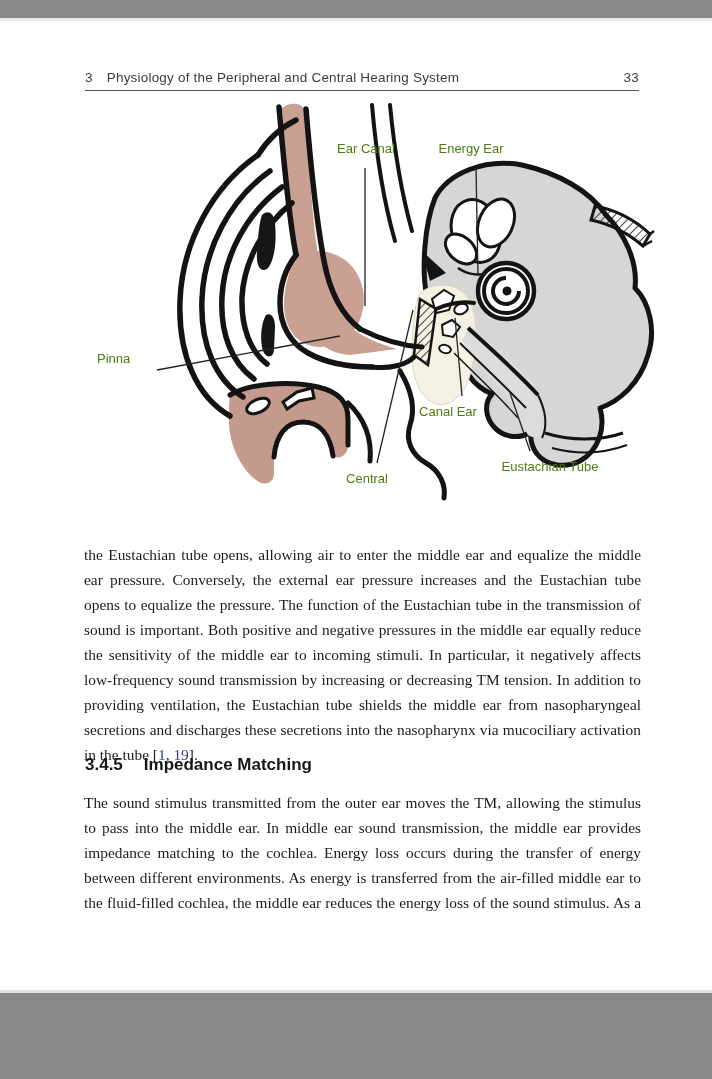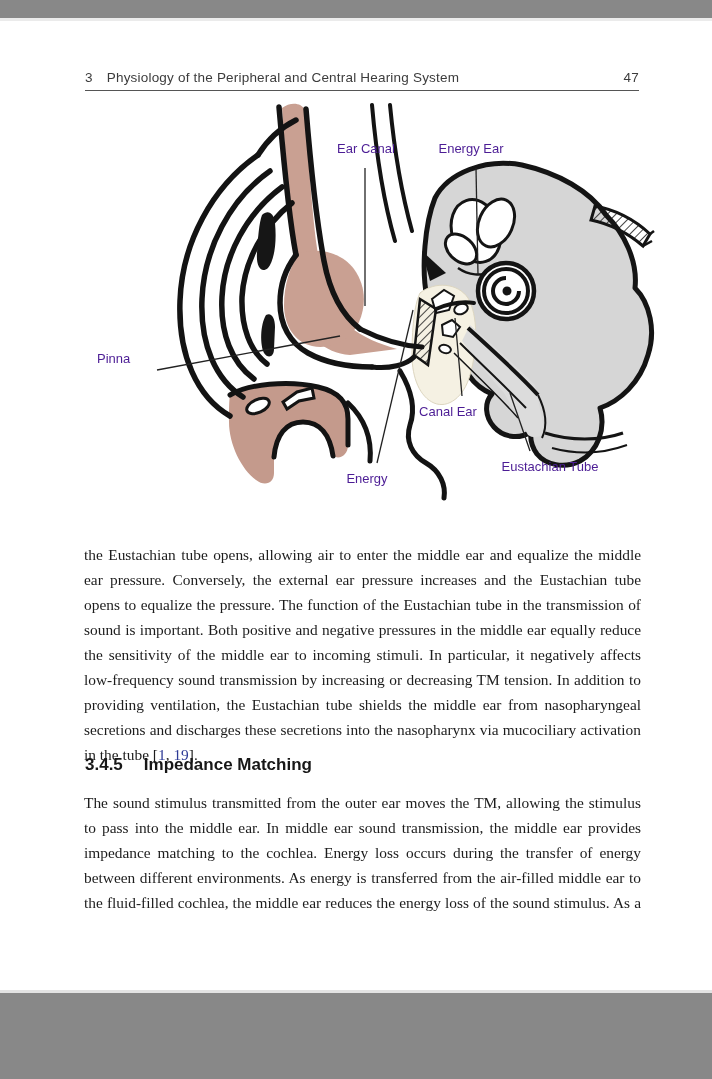--- a/index.html
+++ b/index.html
@@ -13,21 +13,21 @@
   .runhead{position:absolute; top:52px; left:85px; width:554px; height:20px;
            font-size:13.5px; color:#3c3c3c; letter-spacing:.2px;}
   .runhead .chno{display:inline-block; margin-right:14px;}
   .runhead .pageno{position:absolute; right:0; top:0;}
   .runrule{position:absolute; top:72px; left:85px; width:554px; height:0;
            border-top:1.4px solid #555;}
 
   
   .fig{position:absolute; top:85px; left:90px; width:565px; height:400px;}
   .fig svg{position:absolute; top:0; left:0;}
-  .figlabel{position:absolute; font-size:13px; color:#4c1d95; white-space:nowrap;}
+  .figlabel{position:absolute; font-size:13px; color:#4d7c0f; white-space:nowrap;}
   .figlabel.center{transform:translateX(-50%);}
 
   .caption{position:absolute; top:488px; left:85px; width:554px; font-size:13px; color:#222;}
   .caption .tag{font-weight:bold; font-family:"Liberation Sans",sans-serif; margin-right:12px;}
   .caption .txt{font-family:"Liberation Serif", serif; font-size:13.5px;}
 
   
   .para{position:absolute; left:84px; width:557px; text-align:justify;
         font-family:"Liberation Serif", serif; font-size:15.4px; line-height:25px;
         color:#1c1c1c;}
@@ -43,21 +43,21 @@
   .footer{position:absolute; left:0; bottom:0; width:712px; height:74px; background:#fff;}
 </style>
 </head>
 <body>
 
 <div class="page">
   <div class="scan-edge-top"></div>
 
   <div class="runhead">
     <span class="chno">3</span><span>Physiology of the Peripheral and Central Hearing System</span>
-    <span class="pageno">47</span>
+    <span class="pageno">33</span>
   </div>
   <div class="runrule"></div>
 
   <div class="fig">
     <svg width="565" height="400" viewBox="0 0 565 400">
       <defs>
         <pattern id="hatch" patternUnits="userSpaceOnUse" width="6" height="6" patternTransform="rotate(45)">
           <line x1="0" y1="0" x2="0" y2="6" stroke="#161616" stroke-width="1.6"></line>
         </pattern>
       </defs>
@@ -161,21 +161,21 @@
         <line x1="372" y1="293" x2="365" y2="215"></line>
         <line x1="287" y1="360" x2="323" y2="207"></line>
         <line x1="440" y1="348" x2="420" y2="290"></line>
       </g>
     </svg>
 
     <div class="figlabel center" style="left:276px; top:38px;">Ear Canal</div>
     <div class="figlabel center" style="left:381px; top:38px;">Energy Ear</div>
     <div class="figlabel" style="left:7px; top:248px;">Pinna</div>
     <div class="figlabel center" style="left:358px; top:301px;">Canal Ear</div>
-    <div class="figlabel center" style="left:277px; top:368px;">Energy</div>
+    <div class="figlabel center" style="left:277px; top:368px;">Central</div>
     <div class="figlabel center" style="left:451px; top:356px;padding-left:18px;">Eustachian Tube</div>
   </div>
 
 
   <p class="para para1"><span>the Eustachian tube opens, allowing air to enter the middle ear and equalize the middle ear pressure. Conversely, the external ear pressure increases and the Eustachian tube opens to equalize the pressure. The function of the Eustachian tube in the transmission of sound is important. Both positive and negative pressures in the middle ear equally reduce the sensitivity of the middle ear to incoming stimuli. In particular, it negatively affects low-frequency sound transmission by increasing or decreasing TM tension. In addition to providing ventilation, the Eustachian tube shields the middle ear from nasopharyngeal secretions and discharges these secretions into the nasopharynx via mucociliary activation in the tube </span><span>[</span><span class="cite-link">1</span><span>, </span><span class="cite-link">19</span><span>].</span></p>
 
   <h2 class="secheading"><span class="num">3.4.5</span><span>Impedance Matching</span></h2>
 
   <p class="para para2">The sound stimulus transmitted from the outer ear moves the TM, allowing the stimulus to pass into the middle ear. In middle ear sound transmission, the middle ear provides impedance matching to the cochlea. Energy loss occurs during the transfer of energy between different environments. As energy is transferred from the air-filled middle ear to the fluid-filled cochlea, the middle ear reduces the energy loss of the sound stimulus. As a sound wave travels from one medium to another, some of the sound energy is reflected (e.g., on the surface of water) and some is transmitted to the impulsive medium. The acoustic impedance of air is 41.5 ohms, and the impedance of the fluid in the inner ear is 143.000 ohms. The amount of sound energy transferred to the second medium is explained by the difference</p>
 

